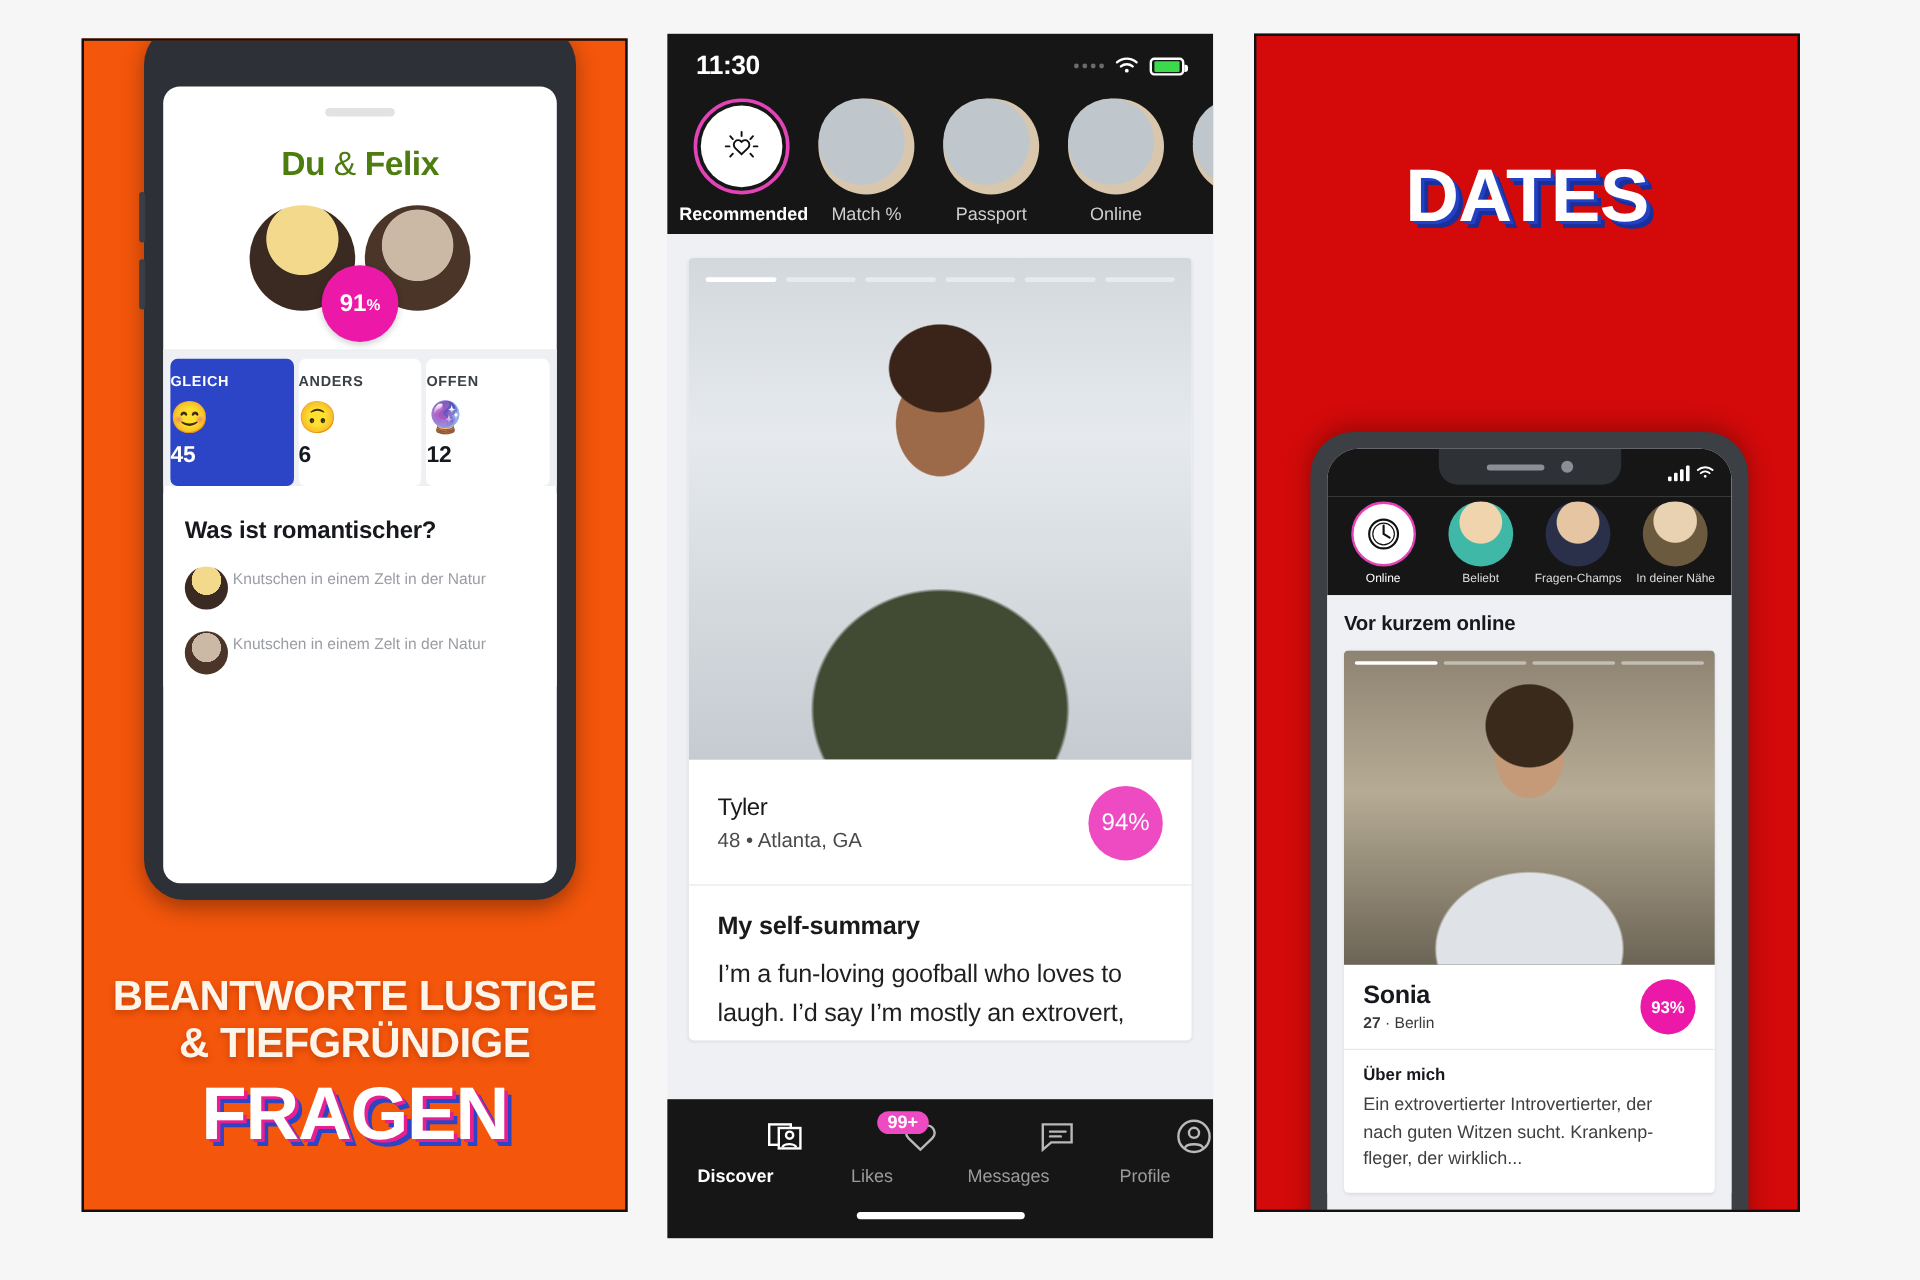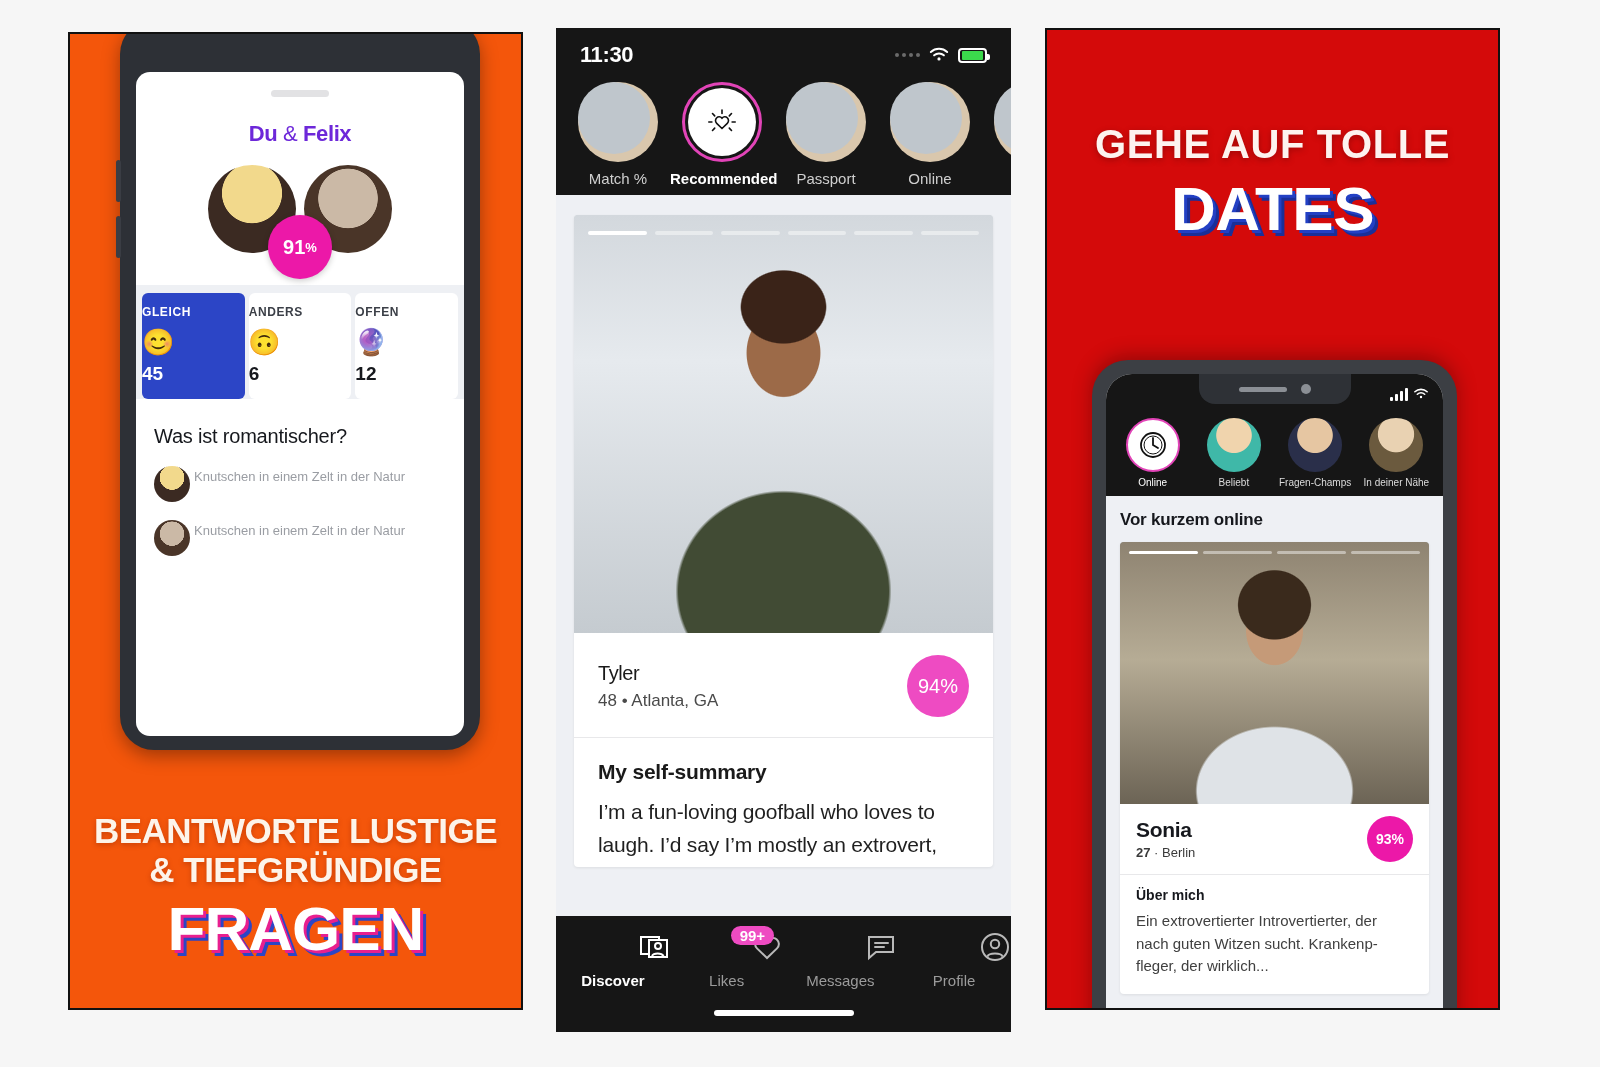--- a/index.html
+++ b/index.html
@@ -34,21 +34,21 @@
   .p1-phone::after{
     content:""; position:absolute; left:-4px; top:196px; width:5px; height:42px;
     background:#3a3d44; border-radius:3px;
   }
   .p1-screen {
     position:absolute; left:16px; top:52px; right:16px; bottom:14px;
     background:#fff; border-radius:14px; overflow:hidden;
   }
   .p1-handle { width:58px; height:7px; background:#e2e2e4; border-radius:4px; margin:18px auto 0; }
   .p1-title {
-    text-align:center; font-size:22px; font-weight:bold; color:#6d28d9;
+    text-align:center; font-size:28px; font-weight:bold; color:#4d7c0f;
     letter-spacing:-.4px; margin-top:24px;
   }
   .p1-title .amp { font-weight:normal; }
   .p1-avatars { position:relative; height:110px; margin-top:12px; }
   .p1-av {
     position:absolute; width:88px; height:88px; border-radius:50%;
     top:6px; overflow:hidden; background:#cfc6a7;
   }
   .p1-av.a { left:calc(50% - 92px); }
   .p1-av.b { left:calc(50% + 4px); }
@@ -67,21 +67,21 @@
   }
   .p1-tile.active { background:#2c45c6; }
   .p1-tile .lbl { font-size:12px; font-weight:bold; letter-spacing:.6px; color:#3b3f47; }
   .p1-tile.active .lbl { color:#fff; }
   .p1-tile .emo { font-size:26px; line-height:1; margin:10px 0 8px; }
   .p1-tile .num { font-size:19px; font-weight:bold; color:#16181d; }
   .p1-tile.active .num { color:#fff; }
   .p1-q {
     background:#fff; padding:20px 18px 10px; margin-top:6px;
   }
-  .p1-q h3 { font-size:20px; font-weight:normal; color:#16181d; letter-spacing:-.2px; }
+  .p1-q h3 { font-size:20px; font-weight:bold; color:#16181d; letter-spacing:-.2px; }
   .p1-qrow { display:flex; align-items:flex-start; gap:4px; margin-top:18px; }
   .p1-qav { width:36px; height:36px; border-radius:50%; flex:none; overflow:hidden; background:#e8d38a; }
   .p1-qtxt { font-size:13px; line-height:1.45; color:#9a9da3; padding-top:2px; filter: blur(.35px); }
 
   .p1-caption { position:absolute; left:0; right:0; bottom:44px; text-align:center; }
   .p1-l1 {
     font-size:35px; font-weight:bold; color:#fdf4ea; letter-spacing:-.5px; line-height:1.12;
     text-shadow:0 2px 5px rgba(120,30,0,.35);
   }
   .p1-l2 {
@@ -334,27 +334,20 @@
             <path d="M6.5 9.4a8.4 8.4 0 0111 0" stroke="#fff" stroke-width="2.2" fill="none" stroke-linecap="round"></path>
             <path d="M2.8 5.6a13.6 13.6 0 0118.4 0" stroke="#fff" stroke-width="2.2" fill="none" stroke-linecap="round"></path>
           </svg>
           <span class="p2-batt">
               <i></i>
             </span>
         </div>
       </div>
 
       <div class="p2-nav">
-        <div class="p2-navitem">
-          <div class="p2-navcircle">
-              <span class="inner nv1"></span>
-            </div>
-          <div class="p2-navlabel">Match %</div>
-        </div>
-
         <div class="p2-navitem sel">
           <div class="p2-navcircle sel">
             <span class="inner">
               <svg width="40" height="40" viewBox="0 0 40 40">
                 <path d="M20 26.5l-5.3-5.1c-1.6-1.6-1.6-4.1 0-5.6 1.5-1.5 3.8-1.3 5.3.4 1.5-1.7 3.8-1.9 5.3-.4 1.6 1.5 1.6 4 0 5.6L20 26.5z" fill="none" stroke="#111" stroke-width="1.6"></path>
                 <g stroke="#111" stroke-width="1.6" stroke-linecap="round">
                   <path d="M20 8v3.4"></path>
                     <path d="M10.5 11.5l2.2 2.4"></path>
                     <path d="M29.5 11.5l-2.2 2.4"></path>
                   <path d="M6.8 20h3.1"></path>
@@ -363,20 +356,27 @@
                     <path d="M29.5 28.5l-2.2-2.4"></path>
                 </g>
               </svg>
             </span>
           </div>
           <div class="p2-navlabel">Recommended</div>
         </div>
 
         <div class="p2-navitem">
           <div class="p2-navcircle">
+              <span class="inner nv1"></span>
+            </div>
+          <div class="p2-navlabel">Match %</div>
+        </div>
+
+        <div class="p2-navitem">
+          <div class="p2-navcircle">
               <span class="inner nv2"></span>
             </div>
           <div class="p2-navlabel">Passport</div>
         </div>
 
         <div class="p2-navitem">
           <div class="p2-navcircle">
               <span class="inner nv3"></span>
             </div>
           <div class="p2-navlabel">Online</div>
@@ -462,21 +462,20 @@
         <span class="p2-tablabel">Profile</span>
       </div>
 
       <div class="p2-home"></div>
     </div>
   </div>
 
   <div class="panel" id="panel3">
 
     <div class="p3-head">
-      <div class="p3-l1">GEHE AUF TOLLE</div>
       <div class="p3-l2">DATES</div>
     </div>
 
     <div class="p3-phone">
       <div class="p3-screen">
 
         <div class="p3-statbar">
           <div class="p3-notch">
             <span class="p3-speaker"></span>
             <span class="p3-cam"></span>

